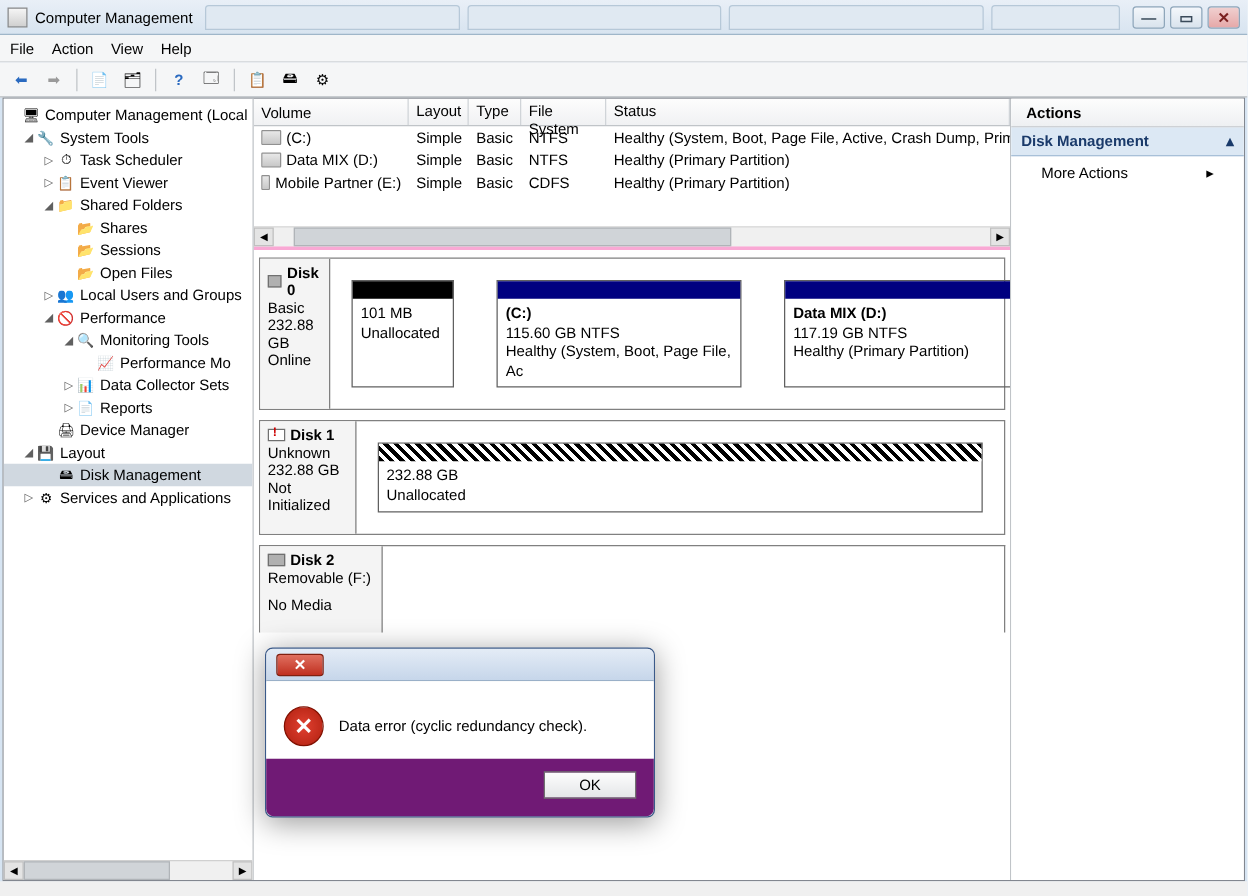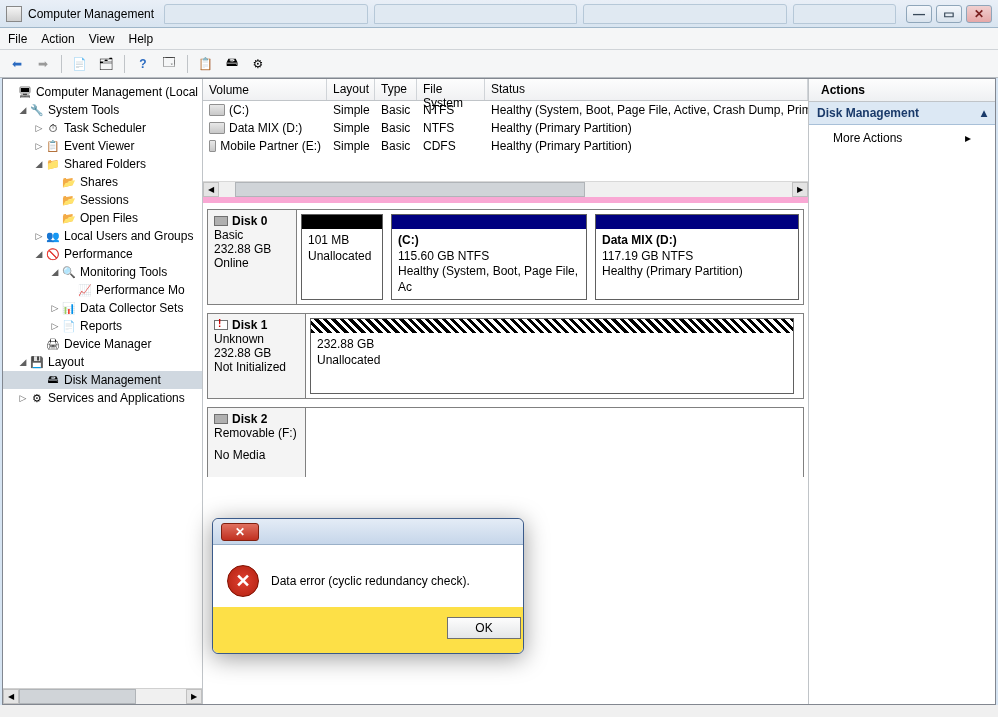--- a/index.html
+++ b/index.html
@@ -37,21 +37,21 @@
 .tree-item .ticon { width: 16px; height: 16px; margin-right: 3px; display: inline-flex; align-items: center; justify-content: center; font-size: 11px; }
 .tree-item.selected { background: #d0d8e0; }
 .ind-0 { padding-left: 2px; } .ind-1 { padding-left: 14px; } .ind-2 { padding-left: 30px; }
 .ind-3 { padding-left: 46px; } .ind-4 { padding-left: 62px; }
 .tree-scroll { position: absolute; bottom: 0; left: 0; right: 0; height: 16px; background: #f0f0f0; border-top: 1px solid #d0d0d0; display: flex; }
 .tree-scroll .arrow { width: 16px; height: 100%; background: #e4e4e4; border: 1px solid #c0c0c0; display: flex; align-items: center; justify-content: center; font-size: 8px; }
 .tree-scroll .track { flex: 1; position: relative; }
 .tree-scroll .thumb { position: absolute; left: 0; width: 70%; height: 100%; background: #d0d4d8; border: 1px solid #b0b4b8; }
 
 
-.vol-table { border-bottom: 6px solid #f9a8d4; }
+.vol-table { border-bottom: 3px solid #f9a8d4; }
 .vol-head { display: flex; background: linear-gradient(#fdfdfd,#f0f1f3); border-bottom: 1px solid #c0c4c8; height: 22px; }
 .vol-head .col { border-right: 1px solid #d0d4d8; padding: 3px 6px; font-weight: normal; }
 .vol-body { min-height: 80px; }
 .vol-row { display: flex; height: 18px; align-items: center; }
 .vol-row .col { padding: 0 6px; overflow: hidden; white-space: nowrap; }
 .col-vol { width: 124px; display: flex; align-items: center; }
 .col-lay { width: 48px; } .col-typ { width: 42px; } .col-fs { width: 68px; } .col-stat { flex: 1; }
 .vicon { width: 16px; height: 12px; margin-right: 4px; background: linear-gradient(#e8e8e8,#c8c8c8); border: 1px solid #909090; border-radius: 1px; }
 .hscroll { height: 16px; background: #f0f0f0; border-top: 1px solid #d8d8d8; display: flex; }
 .hscroll .arrow { width: 16px; background: #e4e4e4; border: 1px solid #c0c0c0; display:flex; align-items:center; justify-content:center; font-size: 8px; }
@@ -60,38 +60,38 @@
 
 
 .disks { flex: 1; overflow: auto; padding: 6px 4px; }
 .disk-block { display: flex; border: 1px solid #808080; margin-bottom: 8px; min-height: 86px; background: #fff; justify-content: space-between; }
 .disk-info { width: 98px; padding: 4px 6px; border-right: 1px solid #808080; background: #f4f4f4; }
 .disk-info .dname { font-weight: bold; display: flex; align-items: center; gap: 4px; }
 .dicon { width: 14px; height: 10px; background: #b0b0b0; border: 1px solid #707070; display: inline-block; }
 .dicon.warn { background: #fff; position: relative; }
 .dicon.warn::after { content: "!"; position: absolute; color: #c00; font-weight: bold; left: 3px; top: -3px; font-size: 10px; }
 .disk-parts { flex: 1; display: flex; }
-.part { border: 1px solid #606060; margin: 4px; display: flex; flex-direction: column; }
+.part { border: 1px solid #606060; margin: 17px; display: flex; flex-direction: column; }
 .part-bar { height: 14px; background: #000; }
 .part-bar.primary { background: #000080; }
 .part-bar.hatched { background: repeating-linear-gradient(45deg,#000,#000 3px,#fff 3px,#fff 6px); }
 .part-body { padding: 4px 6px; line-height: 1.3; }
 .part-body .ptitle { font-weight: bold; }
 
 
 .actions-head { background: linear-gradient(#fdfdfd,#eef0f2); border-bottom: 1px solid #c0c4c8; padding: 4px 12px; font-weight: bold; }
 .actions-sub { background: #dce8f4; border-bottom: 1px solid #a8c0d8; padding: 4px 8px; font-weight: bold; color: #1a3a6a; display: flex; justify-content: space-between; align-items: center; }
 .actions-item { padding: 6px 24px; cursor: pointer; display: flex; justify-content: space-between; align-items: center; }
 .dialog { position: absolute; left: 212px; top: 518px; width: 312px; background: #f0f0f0; border: 1px solid #3a5a8a; border-radius: 6px; box-shadow: 0 4px 24px rgba(0,0,0,0.4); }
 .dlg-title { height: 26px; background: linear-gradient(#e4ecf6,#c6d6ea); border-radius: 6px 6px 0 0; display: flex; align-items: center; padding: 0 8px; border-bottom: 1px solid #9ab0c8; }
 .dlg-title .t { flex: 1; }
 .dlg-close { width: 38px; height: 18px; background: linear-gradient(#e07060,#c03020); border: 1px solid #802010; border-radius: 3px; color: #fff; display: flex; align-items: center; justify-content: center; font-weight: bold; cursor: pointer; }
 .dlg-body { padding: 20px 14px 10px; display: flex; align-items: center; gap: 12px; background: #fff; }
 .err-icon { width: 32px; height: 32px; border-radius: 50%; background: radial-gradient(#e04030,#b02010); display: flex; align-items: center; justify-content: center; color: #fff; font-weight: bold; font-size: 18px; border: 1px solid #801000; }
-.dlg-foot { padding: 10px 2px 14px; display: flex; justify-content: flex-end; background: #fde047; border-radius: 0 0 6px 6px; }
+.dlg-foot { padding: 10px 14px 14px; display: flex; justify-content: flex-end; background: #701a75; border-radius: 0 0 6px 6px; }
 .dlg-btn { min-width: 74px; height: 22px; background: linear-gradient(#fdfdfd,#e4e6e8); border: 1px solid #707070; cursor: pointer; }
 .statusbar { height: 12px; background: #f0f0f0; }
 </style>
 </head>
 <body>
 
 <div class="titlebar">
   <div class="app-icon"></div>
   <div class="title">Computer Management</div>
   <div class="tabs-bg">

